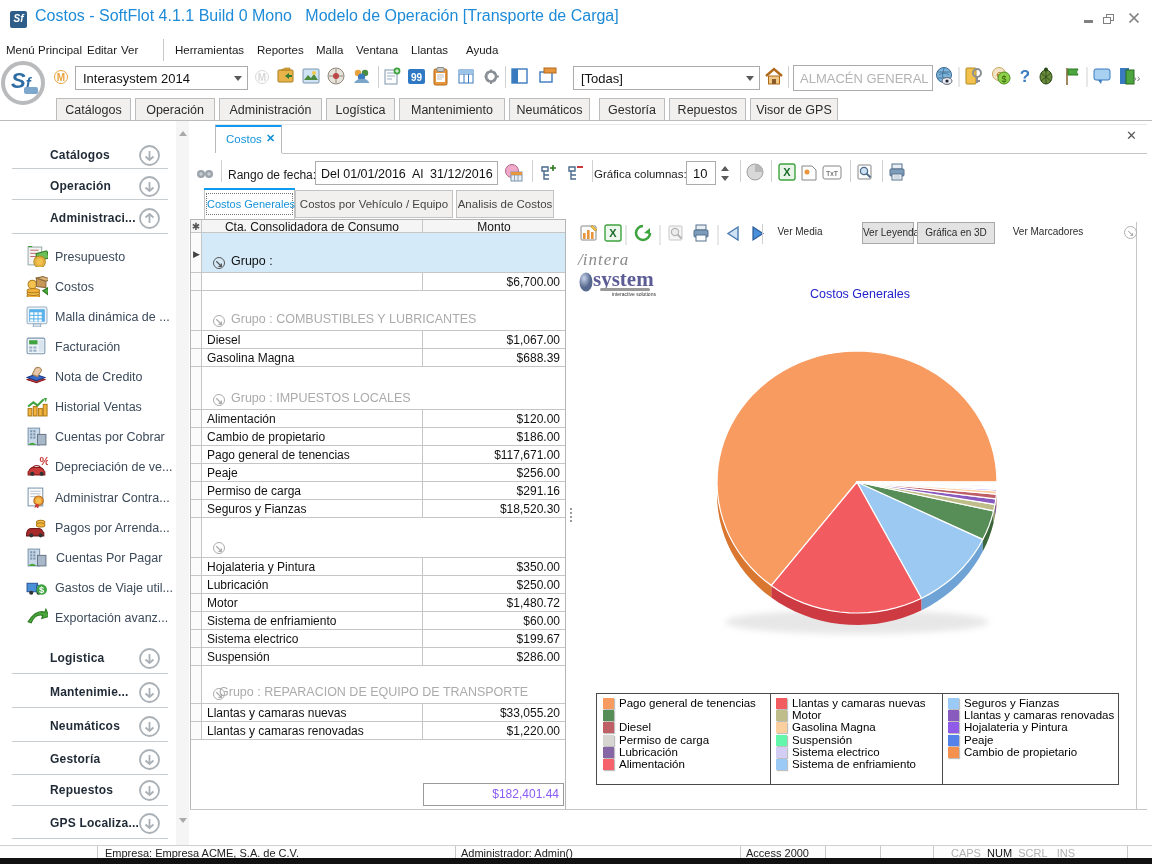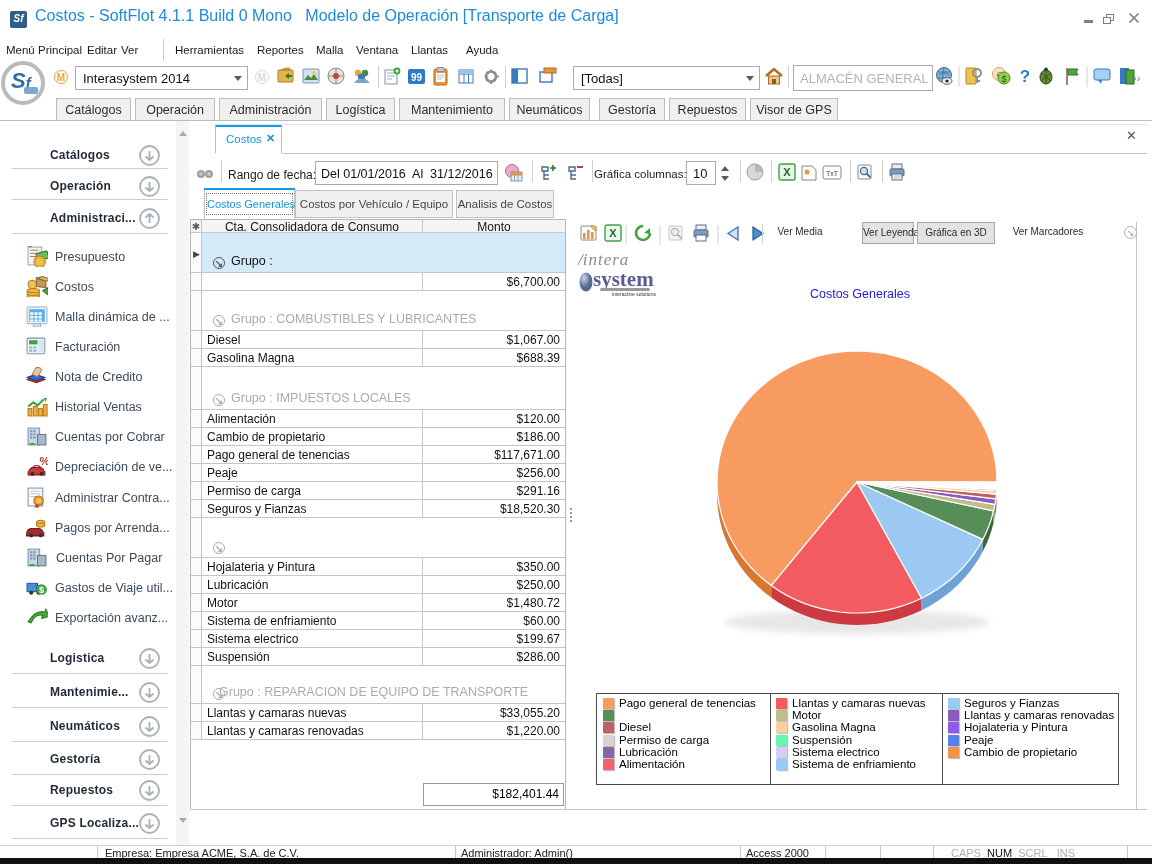--- a/index.html
+++ b/index.html
@@ -557,21 +557,21 @@
     <div class="cellL" style="left:16px">Llantas y camaras nuevas</div>
     <div class="cellR">$33,055.20</div>
   </div>
 <div class="row" style="top:722px;height:18px">
     <div class="ind"></div>
     <div style="position:absolute;left:11px;top:0;bottom:0;width:221px;border-right:1px solid #c6c6c6"></div>
     <div class="cellL" style="left:16px">Llantas y camaras renovadas</div>
     <div class="cellR">$1,220.00</div>
   </div>
 <div class="ab" style="left:423px;top:783px;width:141px;height:23px;border:1px solid #9a9a9a;background:#fff"></div>
-<div class="ab" style="left:423px;top:783px;width:136px;height:23px;font-size:12px;color:#000000;text-align:right;line-height:23px">$182,401.44</div>
+<div class="ab" style="left:423px;top:783px;width:136px;height:23px;font-size:12px;color:#8b5cf6;text-align:right;line-height:23px">$182,401.44</div>
 <div class="ab" style="left:570px;top:508px;width:2px;height:2px;background:#9a9a9a"></div>
 <div class="ab" style="left:570px;top:512px;width:2px;height:2px;background:#9a9a9a"></div>
 <div class="ab" style="left:570px;top:516px;width:2px;height:2px;background:#9a9a9a"></div>
 <div class="ab" style="left:570px;top:520px;width:2px;height:2px;background:#9a9a9a"></div>
 <div class="ab" style="left:1136px;top:222px;width:1px;height:587px;background:#c6c6c6"></div>
 <div class="ab" style="left:190px;top:809px;width:957px;height:1px;background:#c6c6c6"></div>
 <svg class="ab" width="200" height="22" style="left:580px;top:224px">
     <g>
       <rect x="1" y="2" width="15" height="14" rx="1" fill="#fdfdfd" stroke="#888"></rect>
       <g fill="#e8963d">

